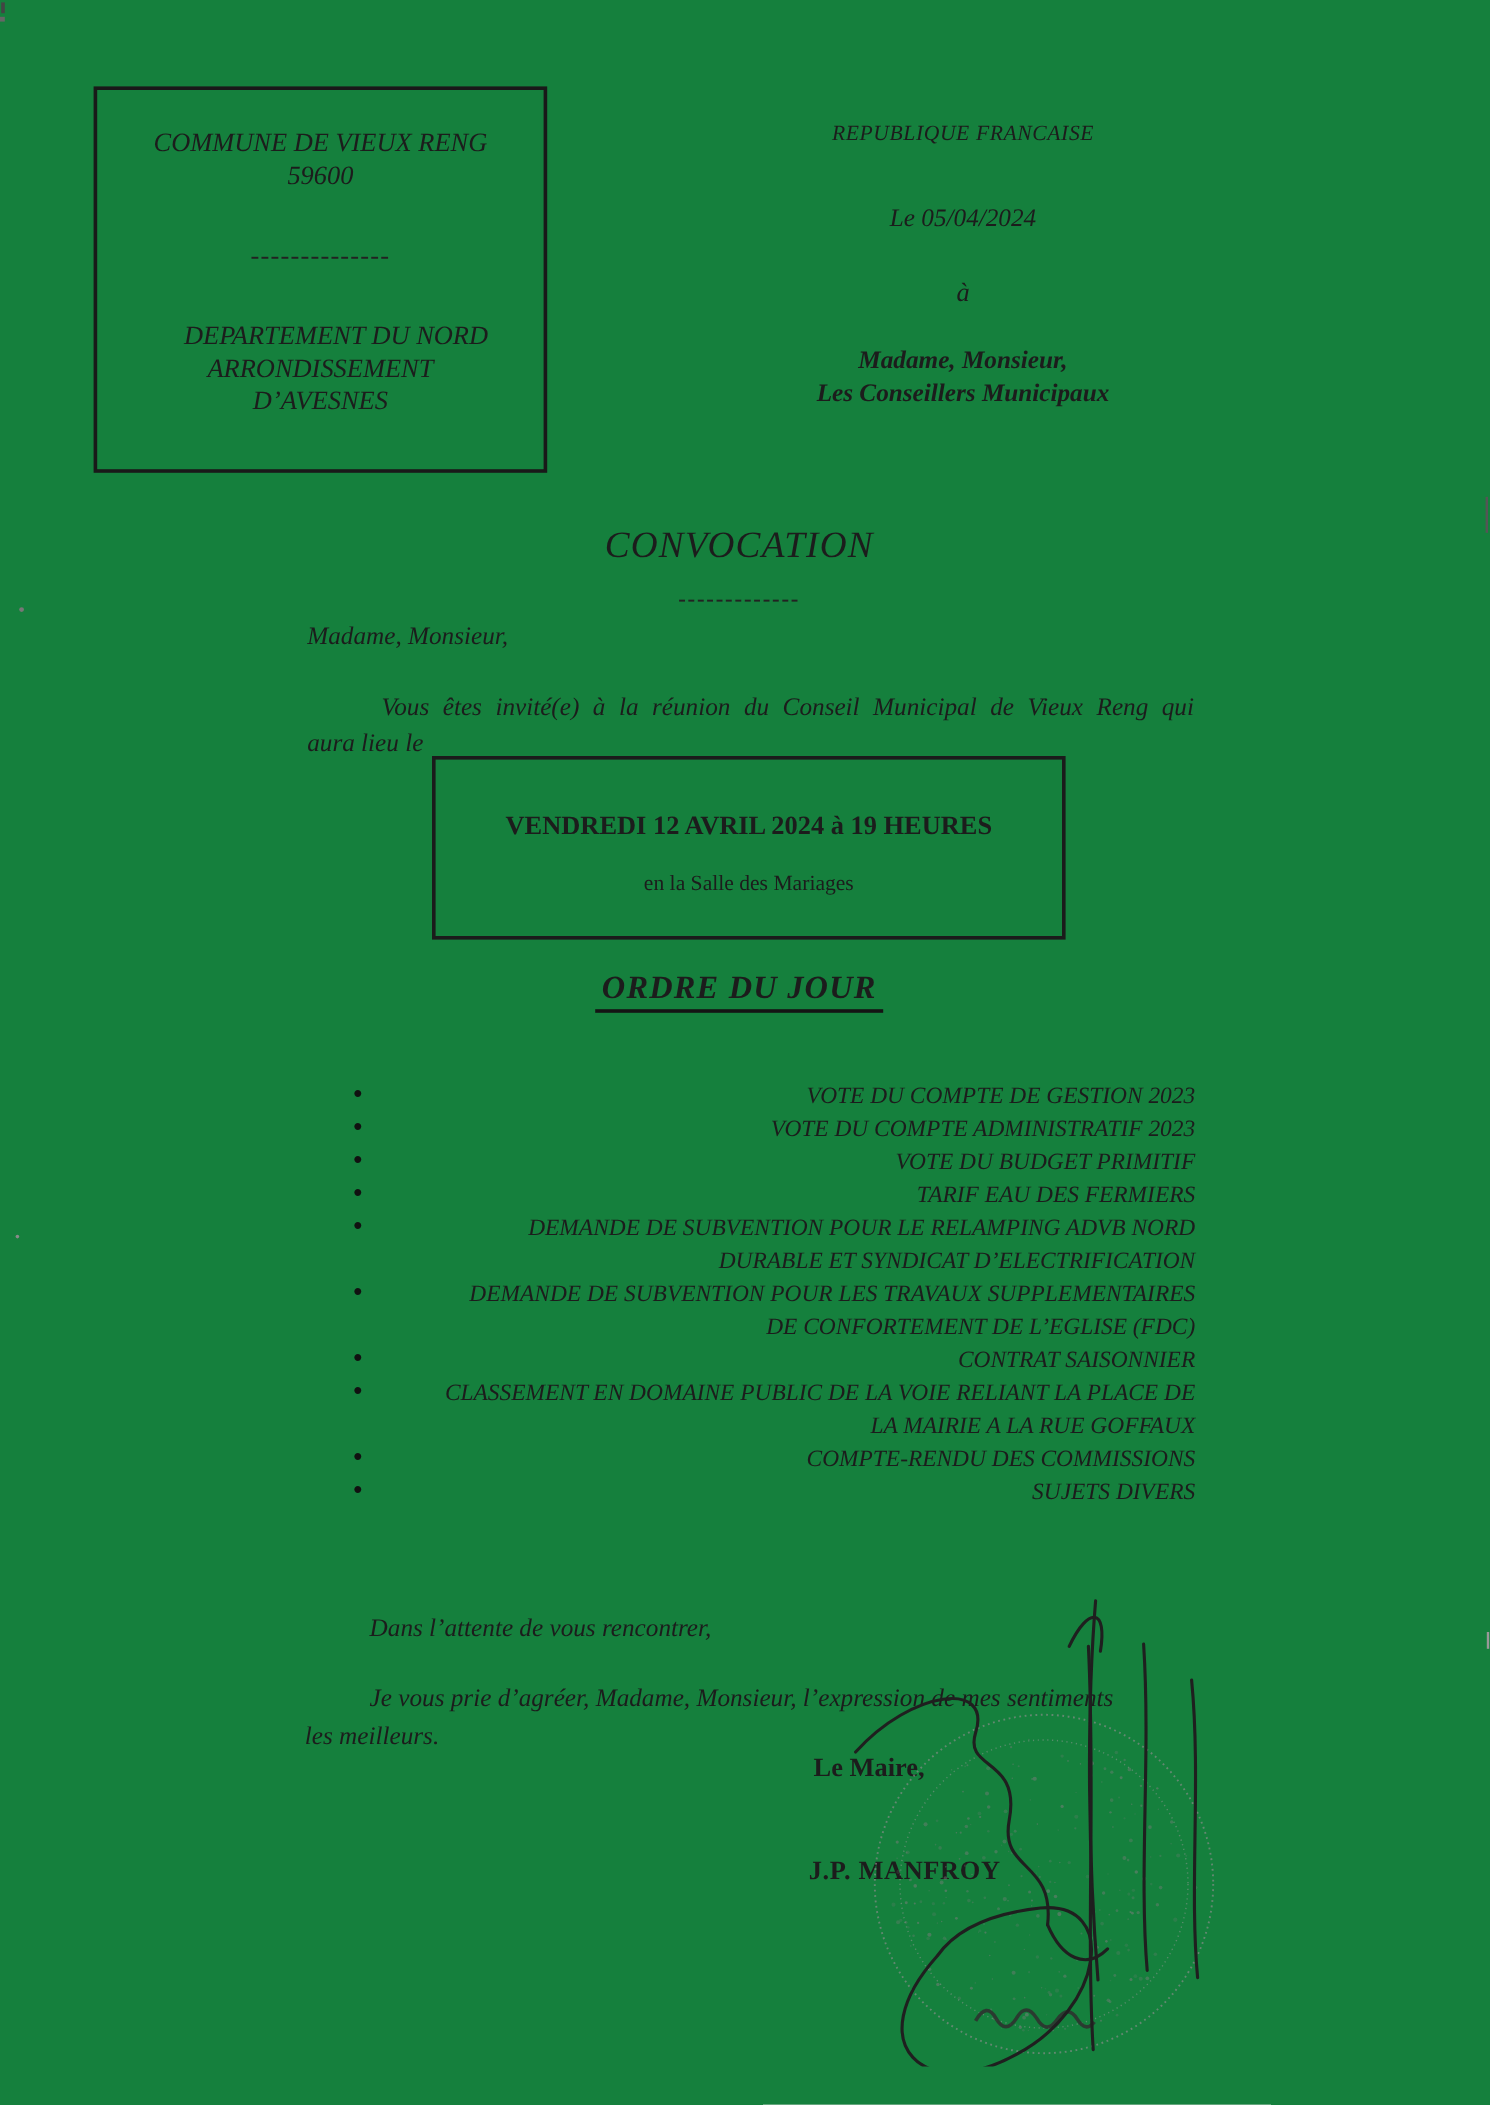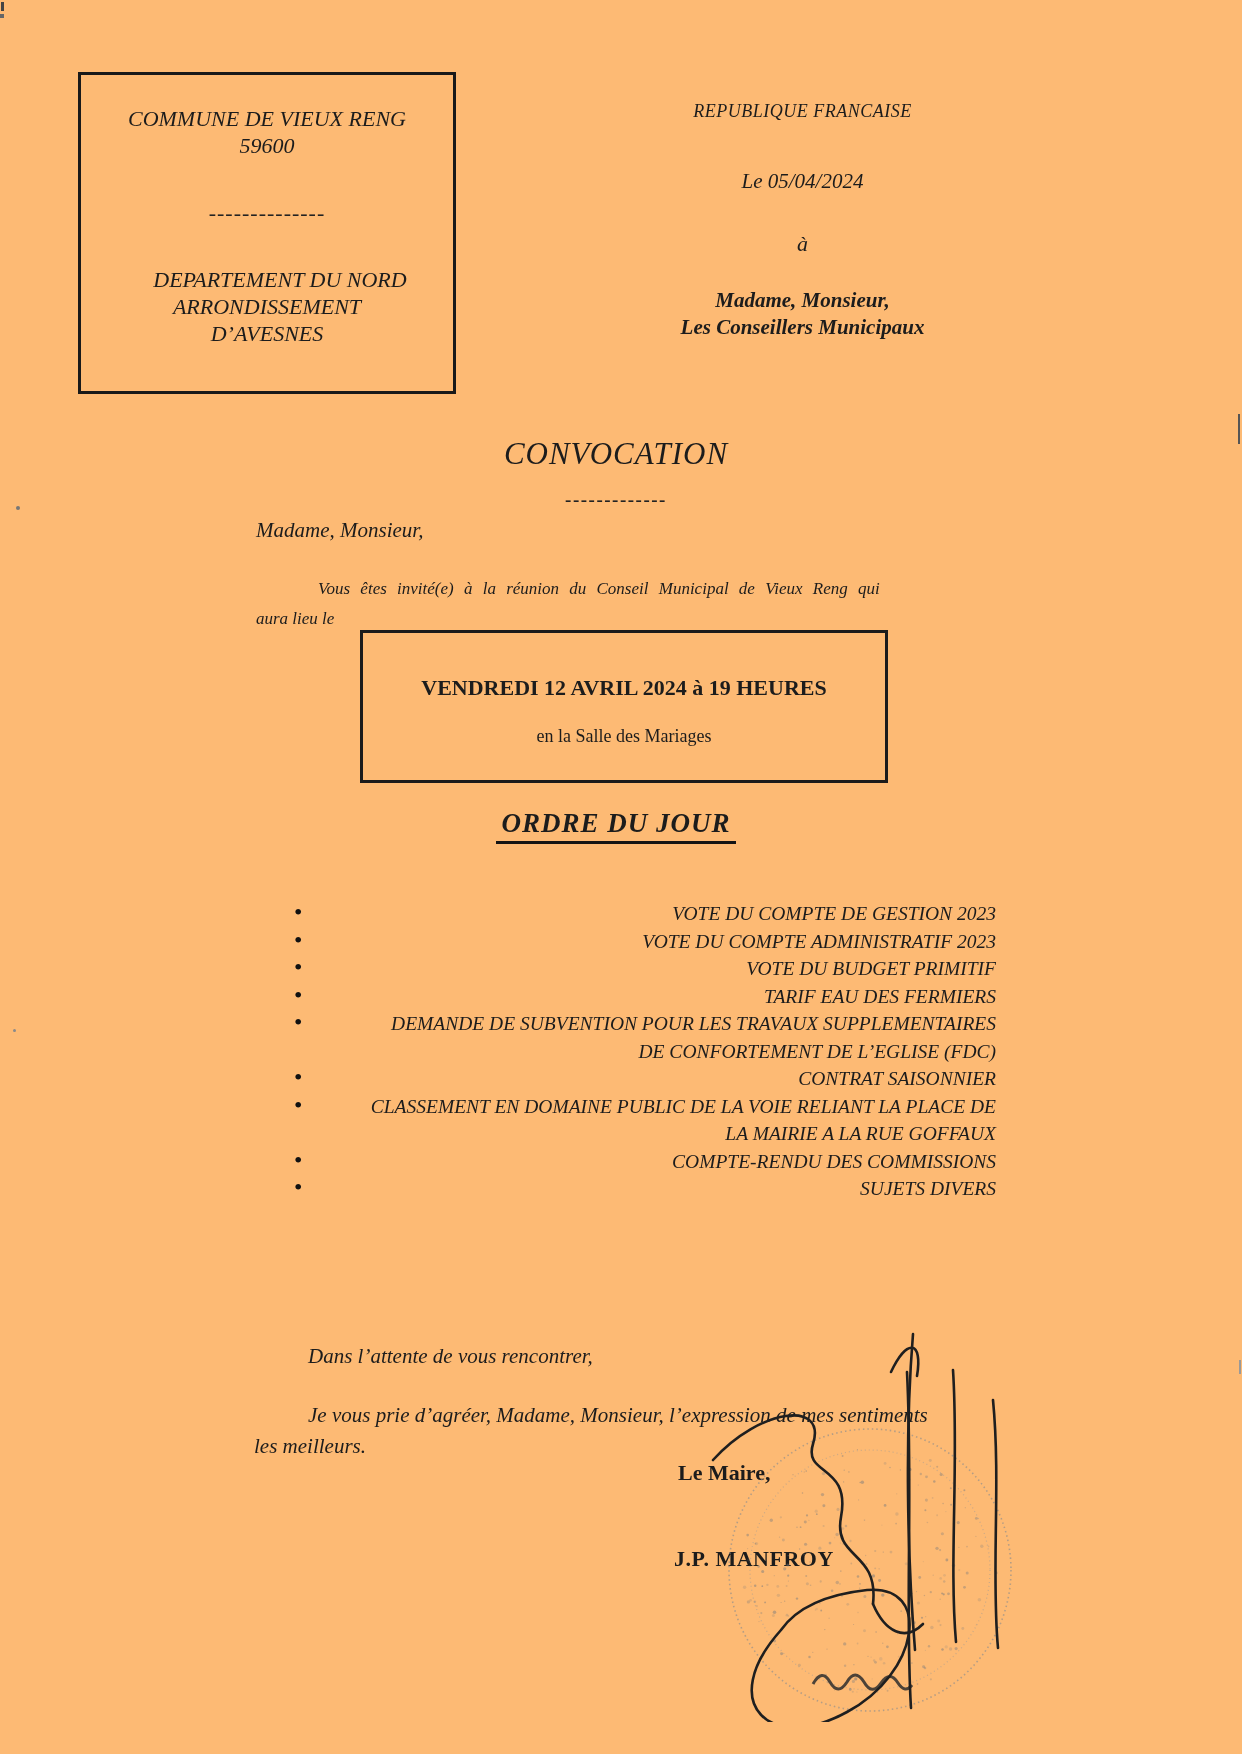--- a/index.html
+++ b/index.html
@@ -1,19 +1,19 @@
 <!DOCTYPE html>
 <html><head>
 <meta charset="utf-8">
 <style>
   html,body{margin:0;padding:0;background:#e8e8e8;}
   .page{
     position:relative;
     width:1242px;height:1754px;
-    background:#fdba74;
+    background:#15803d;
     overflow:hidden;
     font-family:"Liberation Serif", serif;
     color:#1c1c1c;
   }
   .abs{position:absolute;}
 
   
   .commune-box{
     left:78px;top:72px;width:372px;height:316px;
     border:3px solid #191919;
@@ -49,21 +49,21 @@
     left:0;top:489px;width:1232px;
     text-align:center;
     font-weight:bold;
     font-size:19px;
     letter-spacing:1.5px;
     color:#222;
   }
   .salutation{left:256px;top:518px;font-style:italic;font-size:21px;}
   .intro{
     left:256px;top:574px;width:752px;
-    font-style:italic;font-size:17px;line-height:30px;
+    font-style:italic;font-size:21px;line-height:30px;
   }
   .intro .l1{text-indent:62px;word-spacing:6px;}
 
   .meeting-box{
     left:360px;top:630px;width:522px;height:147px;
     border:3px solid #1b1b1b;
     text-align:center;
   }
   .meeting-box .dt{margin-top:42px;font-weight:bold;font-size:22px;}
   .meeting-box .loc{margin-top:25px;font-weight:normal;font-size:18px;}
@@ -156,20 +156,22 @@
   </div>
 
   <div class="abs agenda-title-wrap">
     <span>ORDRE DU JOUR</span>
   </div>
   <ul class="abs agenda">
     <li>VOTE DU COMPTE DE GESTION 2023</li>
     <li>VOTE DU COMPTE ADMINISTRATIF 2023</li>
     <li>VOTE DU BUDGET PRIMITIF</li>
     <li>TARIF EAU DES FERMIERS</li>
+    <li>DEMANDE DE SUBVENTION POUR LE RELAMPING ADVB NORD
+DURABLE ET SYNDICAT D’ELECTRIFICATION</li>
     <li>DEMANDE DE SUBVENTION POUR LES TRAVAUX SUPPLEMENTAIRES
 DE CONFORTEMENT DE L’EGLISE (FDC)</li>
     <li>CONTRAT SAISONNIER</li>
     <li>CLASSEMENT EN DOMAINE PUBLIC DE LA VOIE RELIANT LA PLACE DE
 LA MAIRIE A LA RUE GOFFAUX</li>
     <li>COMPTE-RENDU DES COMMISSIONS</li>
     <li>SUJETS DIVERS</li>
   </ul>
 
   <div class="abs closing-await">Dans l’attente de vous rencontrer,</div>

